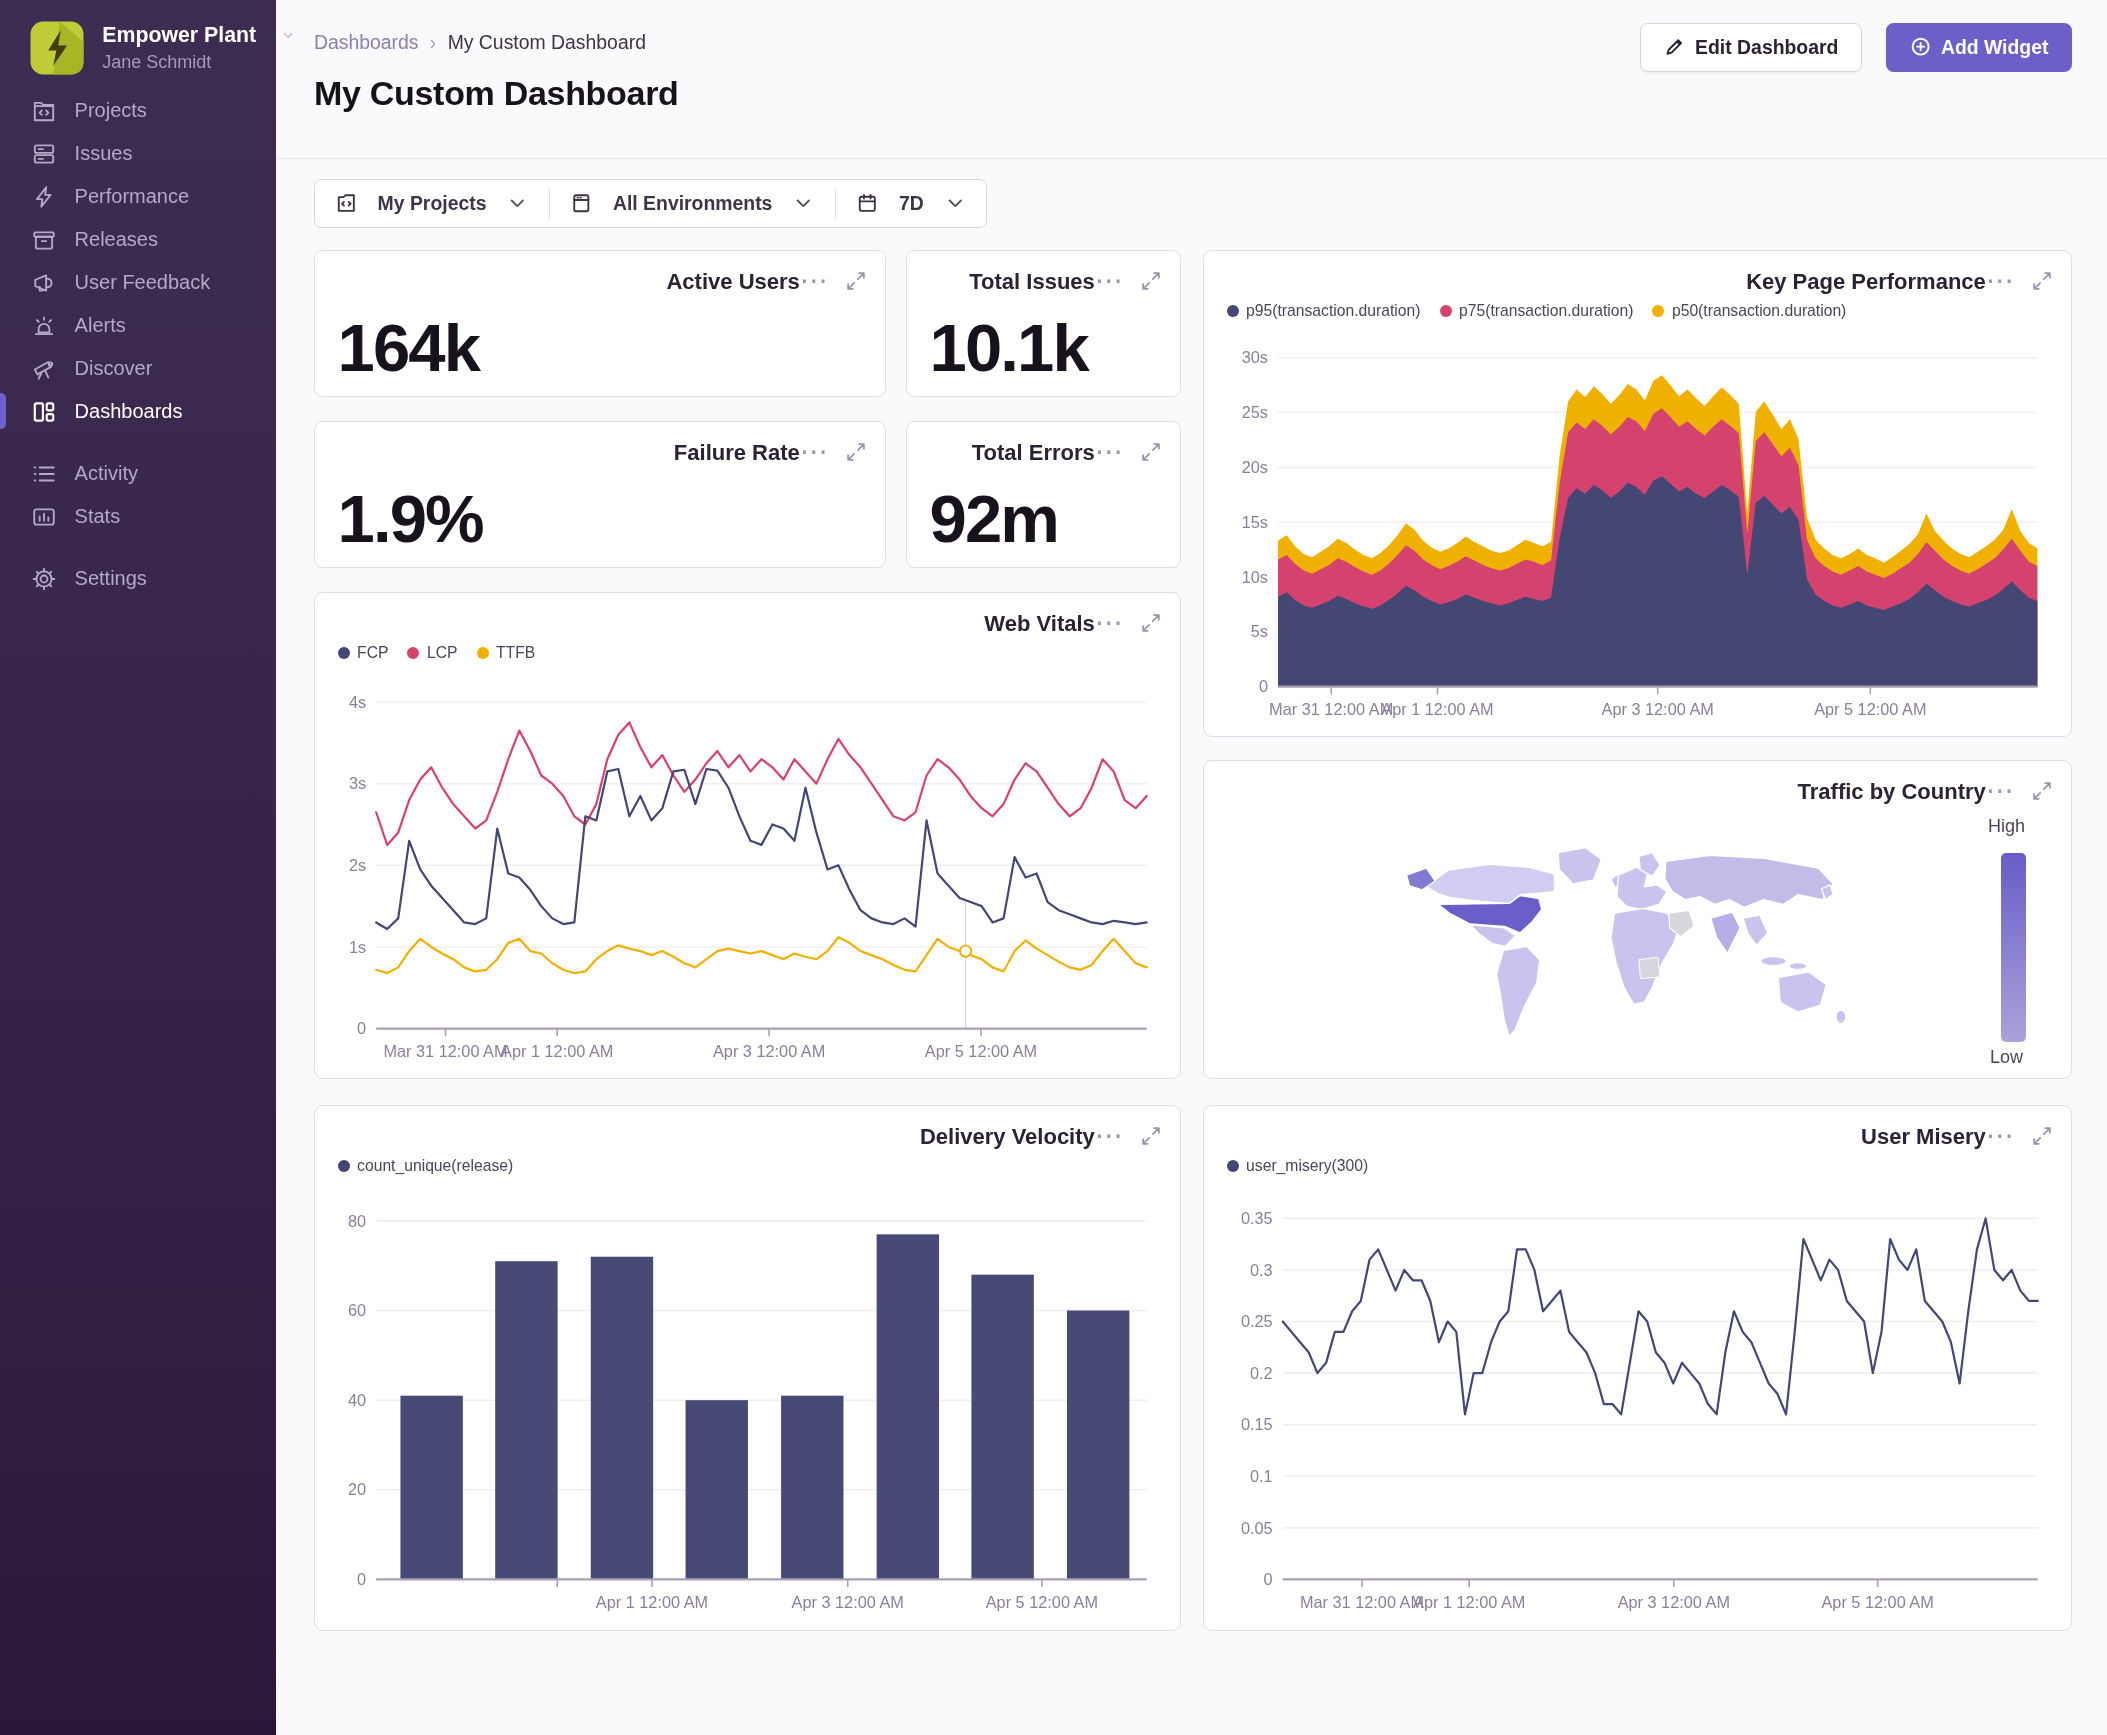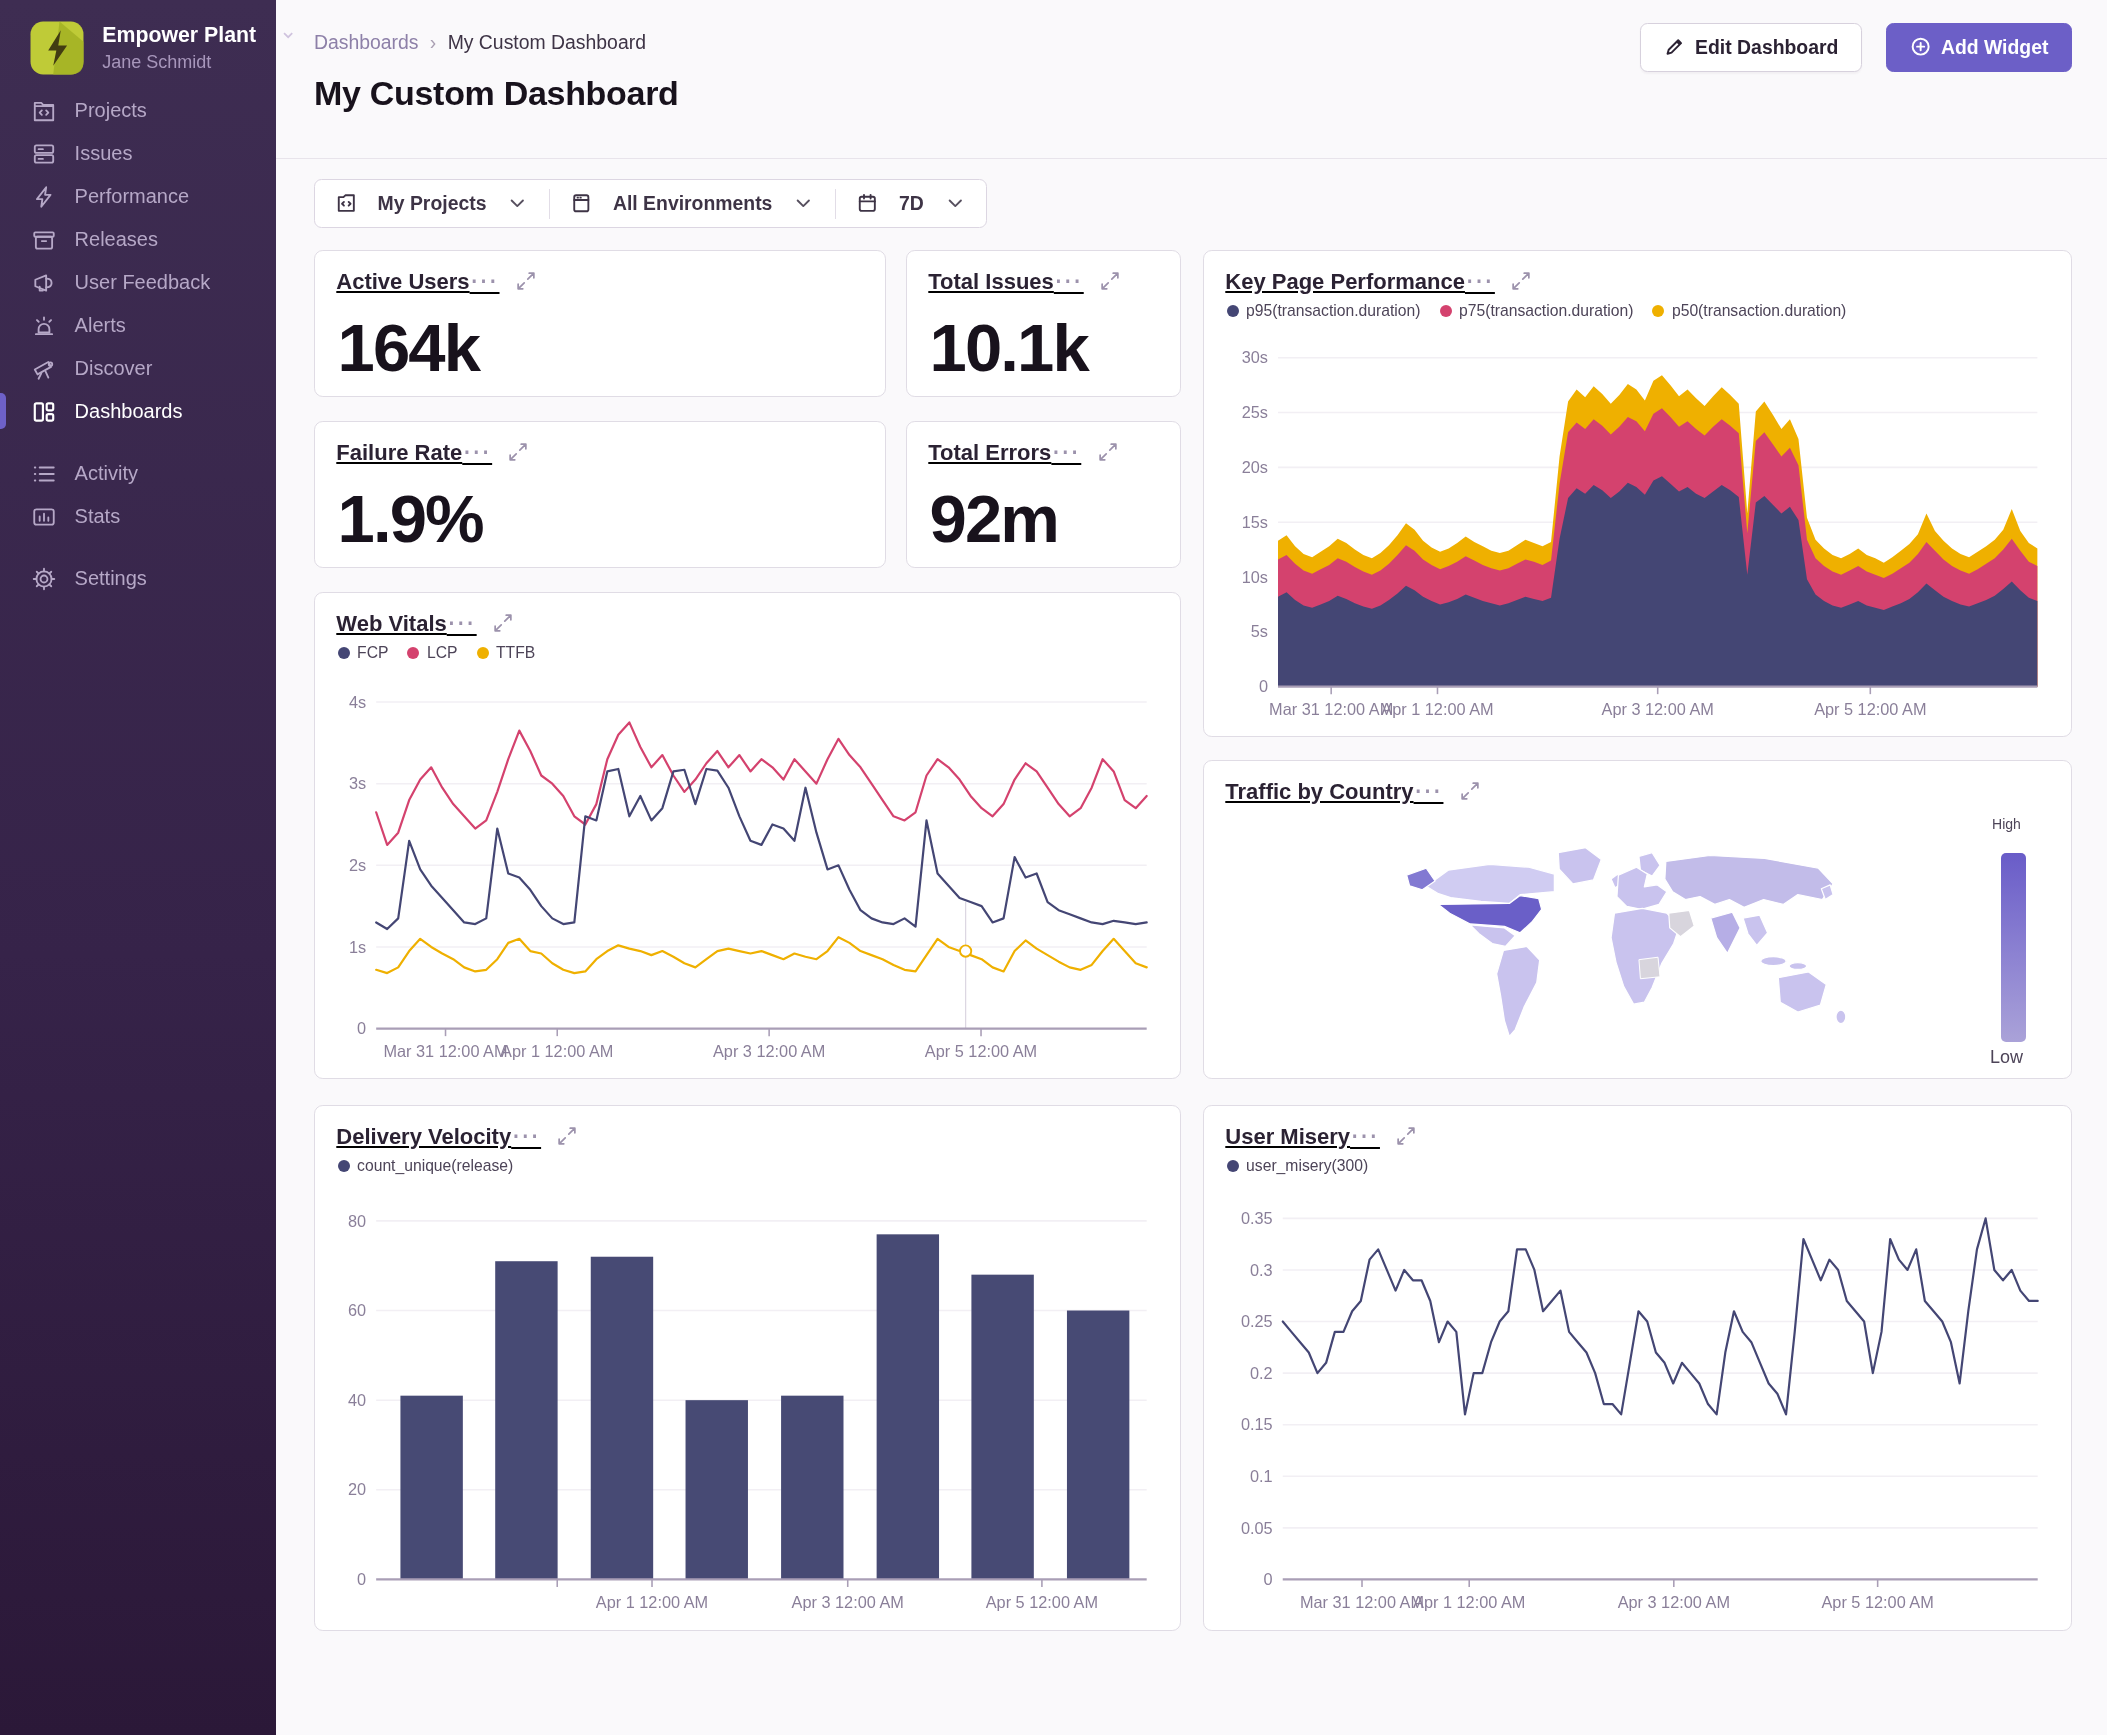--- a/index.html
+++ b/index.html
@@ -46,35 +46,35 @@
   .filter-bar { position:absolute; left:38px; top:179px; height:49px; display:inline-flex; align-items:center;
     background:#ffffff; border:1.3px solid #dcd6e2; border-radius:7.5px; }
   .filter-seg { display:flex; align-items:center; gap:20px; padding:0 20px; font-size:19.4px; font-weight:700;
     color:#3e3446; cursor:pointer; height:100%; }
   .filter-seg svg { width:22.6px; height:22.6px; stroke:#3e3446; stroke-width:2; fill:none; stroke-linecap:round; stroke-linejoin:round; }
   .filter-seg .chev { stroke:#57505f; }
   .filter-div { width:1.3px; height:30px; background:#e2dde7; }
 
   
   .card { position:absolute; background:#ffffff; border:1.3px solid #e0dce5; border-radius:8.8px; }
-  .card-head { position:absolute; left:21.3px; right:19px; top:17.6px; display:flex; justify-content:flex-start; align-items:flex-start;text-decoration:underline; }
+  .card-head { position:absolute; left:21.3px; right:19px; top:17.6px; display:flex; justify-content:flex-end; align-items:flex-start; }
   .card-title { font-size:22px; font-weight:700; color:#2b2233; }
   .card-icons { display:flex; gap:16.3px; align-items:center; color:#9c92ac; margin-top:2.5px; }
   .dots-icon { font-size:28px; line-height:12.5px; letter-spacing:1.9px; cursor:pointer; color:#9c92ac; }
   .expand-icon { width:20px; height:20px; stroke:#9c92ac; stroke-width:2.4; fill:none; stroke-linecap:round; cursor:pointer; }
   .stat-value { position:absolute; left:22.6px; top:58px; font-size:67px; font-weight:600; color:#18121c; letter-spacing:-1.9px; }
   .chart-legend { position:absolute; left:22.6px; top:51px; display:flex; gap:19px; align-items:center;
     font-size:15.7px; color:#4d4458; white-space:nowrap; }
   .chart-legend .leg { display:flex; align-items:center; gap:7.5px; }
   .chart-legend .dot { width:12px; height:12px; border-radius:50%; flex:0 0 auto; }
   svg.chart { position:absolute; }
 
   
   .map-wrap { position:absolute; left:188px; top:74px; width:489px; height:220px; }
-  .map-legend-high { position:absolute; right:30px; top:55px; font-size:14px; color:#4d4458; width:69px; text-align:center; }
+  .map-legend-high { position:absolute; right:30px; top:55px; font-size:18px; color:#4d4458; width:69px; text-align:center; }
   .map-grad { position:absolute; right:45px; top:92px; width:25px; height:189px; border-radius:5px;
     background:linear-gradient(180deg,#695cc8 0%, #8d83d2 55%, #aaa2d8 100%); }
   .map-legend-low { position:absolute; right:30px; top:286px; font-size:18px; color:#4d4458; width:69px; text-align:center; }
 
   
   .footer { position:absolute; left:0; right:0; top:1651px; height:84px; border-top:1.3px solid #e8e4eb;
     display:flex; align-items:center; justify-content:space-between; padding:0 38px; font-size:19.4px; color:#6f5f7e; }
   .footer-links { display:flex; gap:30px; }
   .footer-links span { cursor:pointer; }
   .footer-logo { position:absolute; left:50%; top:8.8px; transform:translateX(-50%); }

